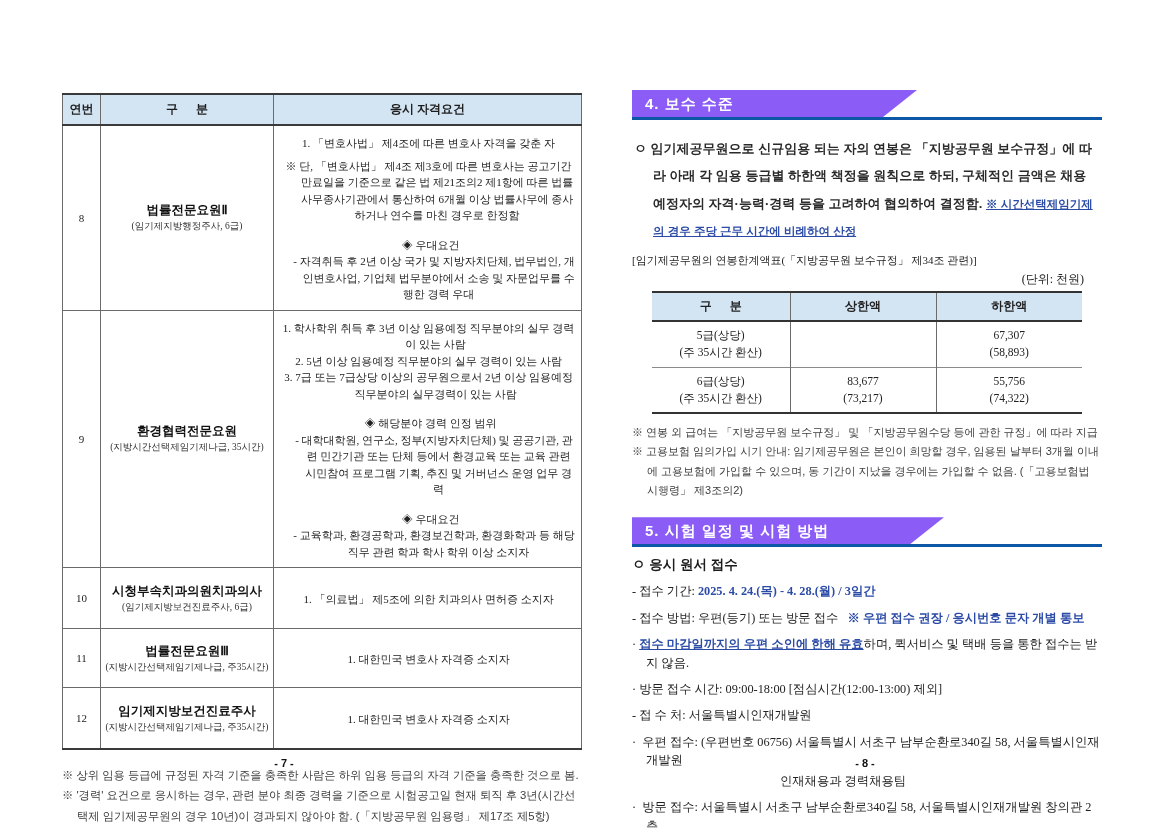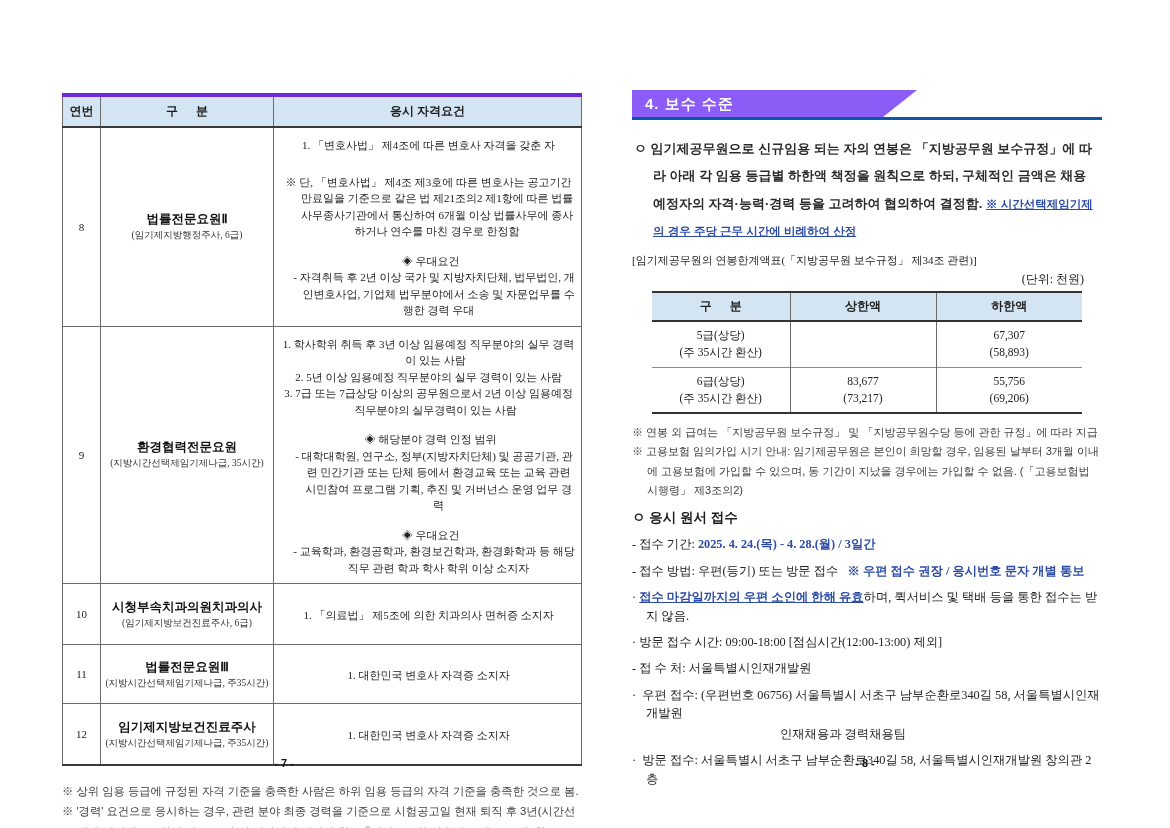--- a/index.html
+++ b/index.html
@@ -3,36 +3,36 @@
 <meta charset="utf-8">
 <style>
   html,body{margin:0;padding:0;background:#e8e8e8;}
   .canvas{position:relative;width:1170px;height:828px;background:#ffffff;overflow:hidden;
           font-family:"Liberation Serif", serif;color:#222;}
   .pre{white-space:pre-wrap;}
 
   
   .page-left{position:absolute;left:62px;top:93px;width:520px;}
   table.qual{border-collapse:collapse;width:100%;table-layout:fixed;
-             border-top:4px solid #6d28d9;border-bottom:2px solid #3a3a3a;}
+             border-top:2px solid #6d28d9;border-bottom:2px solid #3a3a3a;}
   table.qual th{background:#d3e4f3;border:1px solid #6b6b6b;border-top:2px solid #3a3a3a;
                 border-bottom:2px solid #3a3a3a;font-size:12px;font-weight:bold;
                 padding:6px 2px;color:#1c1c1c;}
   table.qual td{border:1px solid #6b6b6b;font-size:11px;vertical-align:middle;}
   td.cell-no{text-align:center;font-size:11.5px;}
   td.cell-cat{text-align:center;padding:2px;}
   .cat-title{font-weight:bold;font-size:12.5px;color:#111;}
   .cat-sub{font-size:9.5px;color:#333;margin-top:1px;line-height:1.35;}
   td.cell-req{vertical-align:top;padding:9px 6px 7px 8px;line-height:1.5;color:#222;text-align:center;}
   .ln{white-space:pre-wrap;}
   .ln-num{padding-left:14px;text-indent:-14px;}
   .ln-note{padding-left:17px;text-indent:-17px;}
   .ln-dia{padding-left:4px;}
   .ln-dash{padding-left:20px;text-indent:-9px;}
-  .sp-sm{margin-top:20px;}
+  .sp-sm{margin-top:6px;}
   .sp-lg{margin-top:13px;}
   .r8 td{height:140px;} .r9 td{height:222px;} .r10 td{height:44px;}
   .r11 td{height:42px;} .r12 td{height:44px;}
   .foot-left{margin-top:15px;font-family:"Liberation Sans", sans-serif;
              font-size:11.3px;line-height:1.8;color:#3c3c3c;}
   .foot-line{white-space:pre-wrap;padding-left:15px;text-indent:-15px;}
   .page-num{position:absolute;top:757px;width:60px;text-align:center;
             font-family:"Liberation Sans", sans-serif;font-size:11px;font-weight:bold;color:#111;}
 
   
@@ -205,31 +205,34 @@
         <td>
           <div>6급(상당)</div>
           <div>(주 35시간 환산)</div>
         </td>
         <td>
           <div>83,677</div>
           <div>(73,217)</div>
         </td>
         <td>
           <div>55,756</div>
-          <div>(69,206)</div>
+          <div>(74,322)</div>
         </td>
       </tr>
     </tbody>
       </table>
 
     <div class="notes">
       <div class="note-line">※ 연봉 외 급여는 「지방공무원 보수규정」 및 「지방공무원수당 등에 관한 규정」에 따라 지급</div>
       <div class="note-line">※ 고용보험 임의가입 시기 안내: 임기제공무원은 본인이 희망할 경우, 임용된 날부터 3개월 이내에 고용보험에 가입할 수 있으며, 동 기간이 지났을 경우에는 가입할 수 없음. (「고용보험법 시행령」 제3조의2)</div>
     </div>
 
+    <div class="sec-hdr sec5">
+      <div class="sec-flag w5">5. 시험 일정 및 시험 방법</div>
+    </div>
 
     <div class="sub-head">ㅇ 응시 원서 접수</div>
 
     <div class="s5"><span>- 접수 기간: </span><span class="em-blue">2025. 4. 24.(목) - 4. 28.(월) / 3일간</span></div>
 
     <div class="s5"><span>- 접수 방법: 우편(등기) 또는 방문 접수   </span><span class="em-blue">※ 우편 접수 권장 / 응시번호 문자 개별 통보</span></div>
 
     <div class="s5"><span>· </span><span class="em-blue-u">접수 마감일까지의 우편 소인에 한해 유효</span><span>하며, 퀵서비스 및 택배 등을 통한 접수는 받지 않음.</span></div>
 
     <div class="s5">· 방문 접수 시간: 09:00-18:00 [점심시간(12:00-13:00) 제외]</div>

